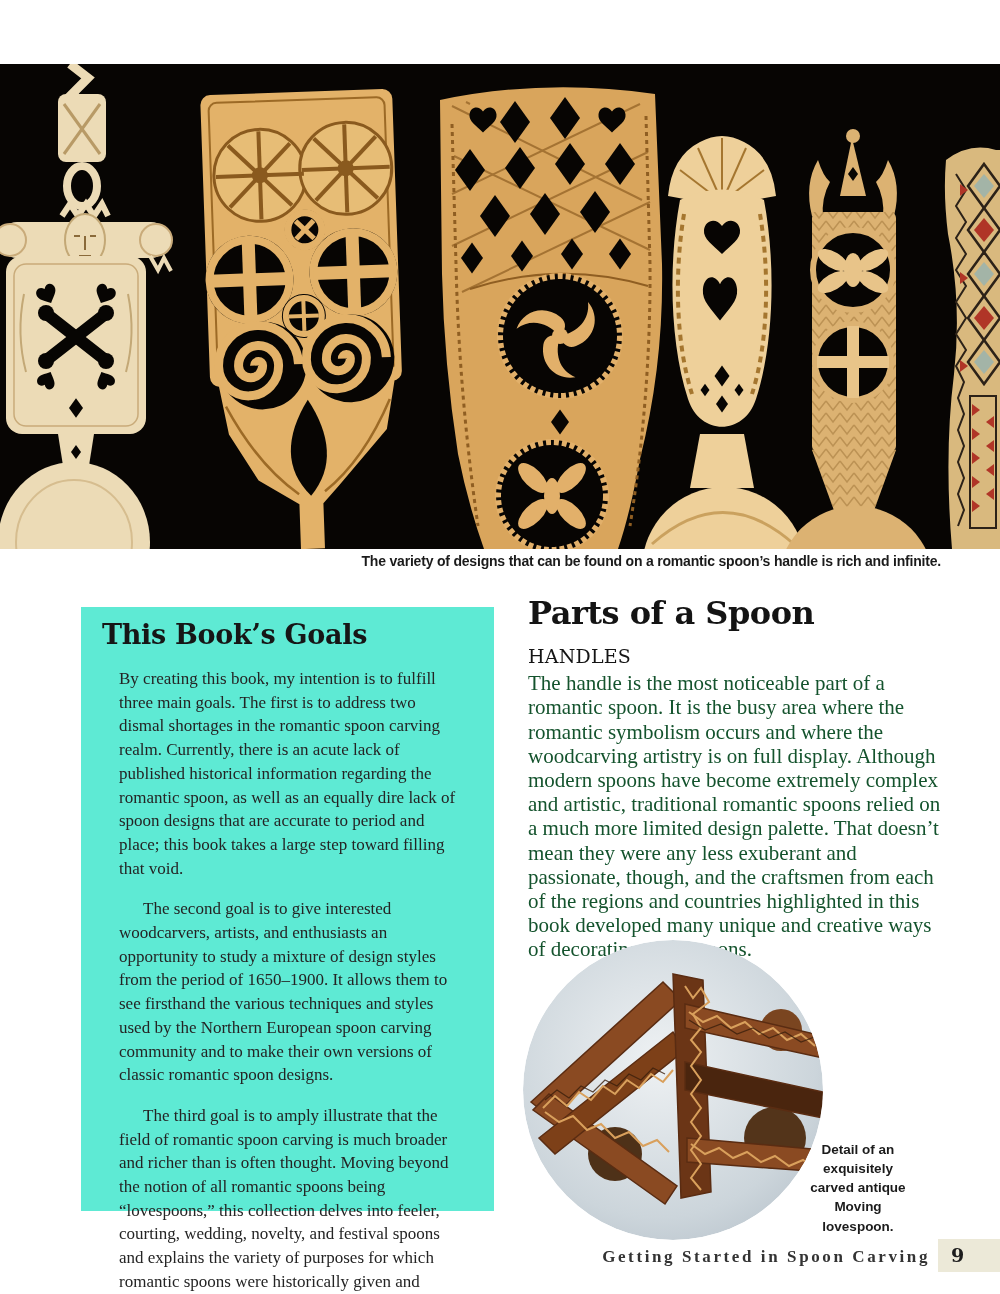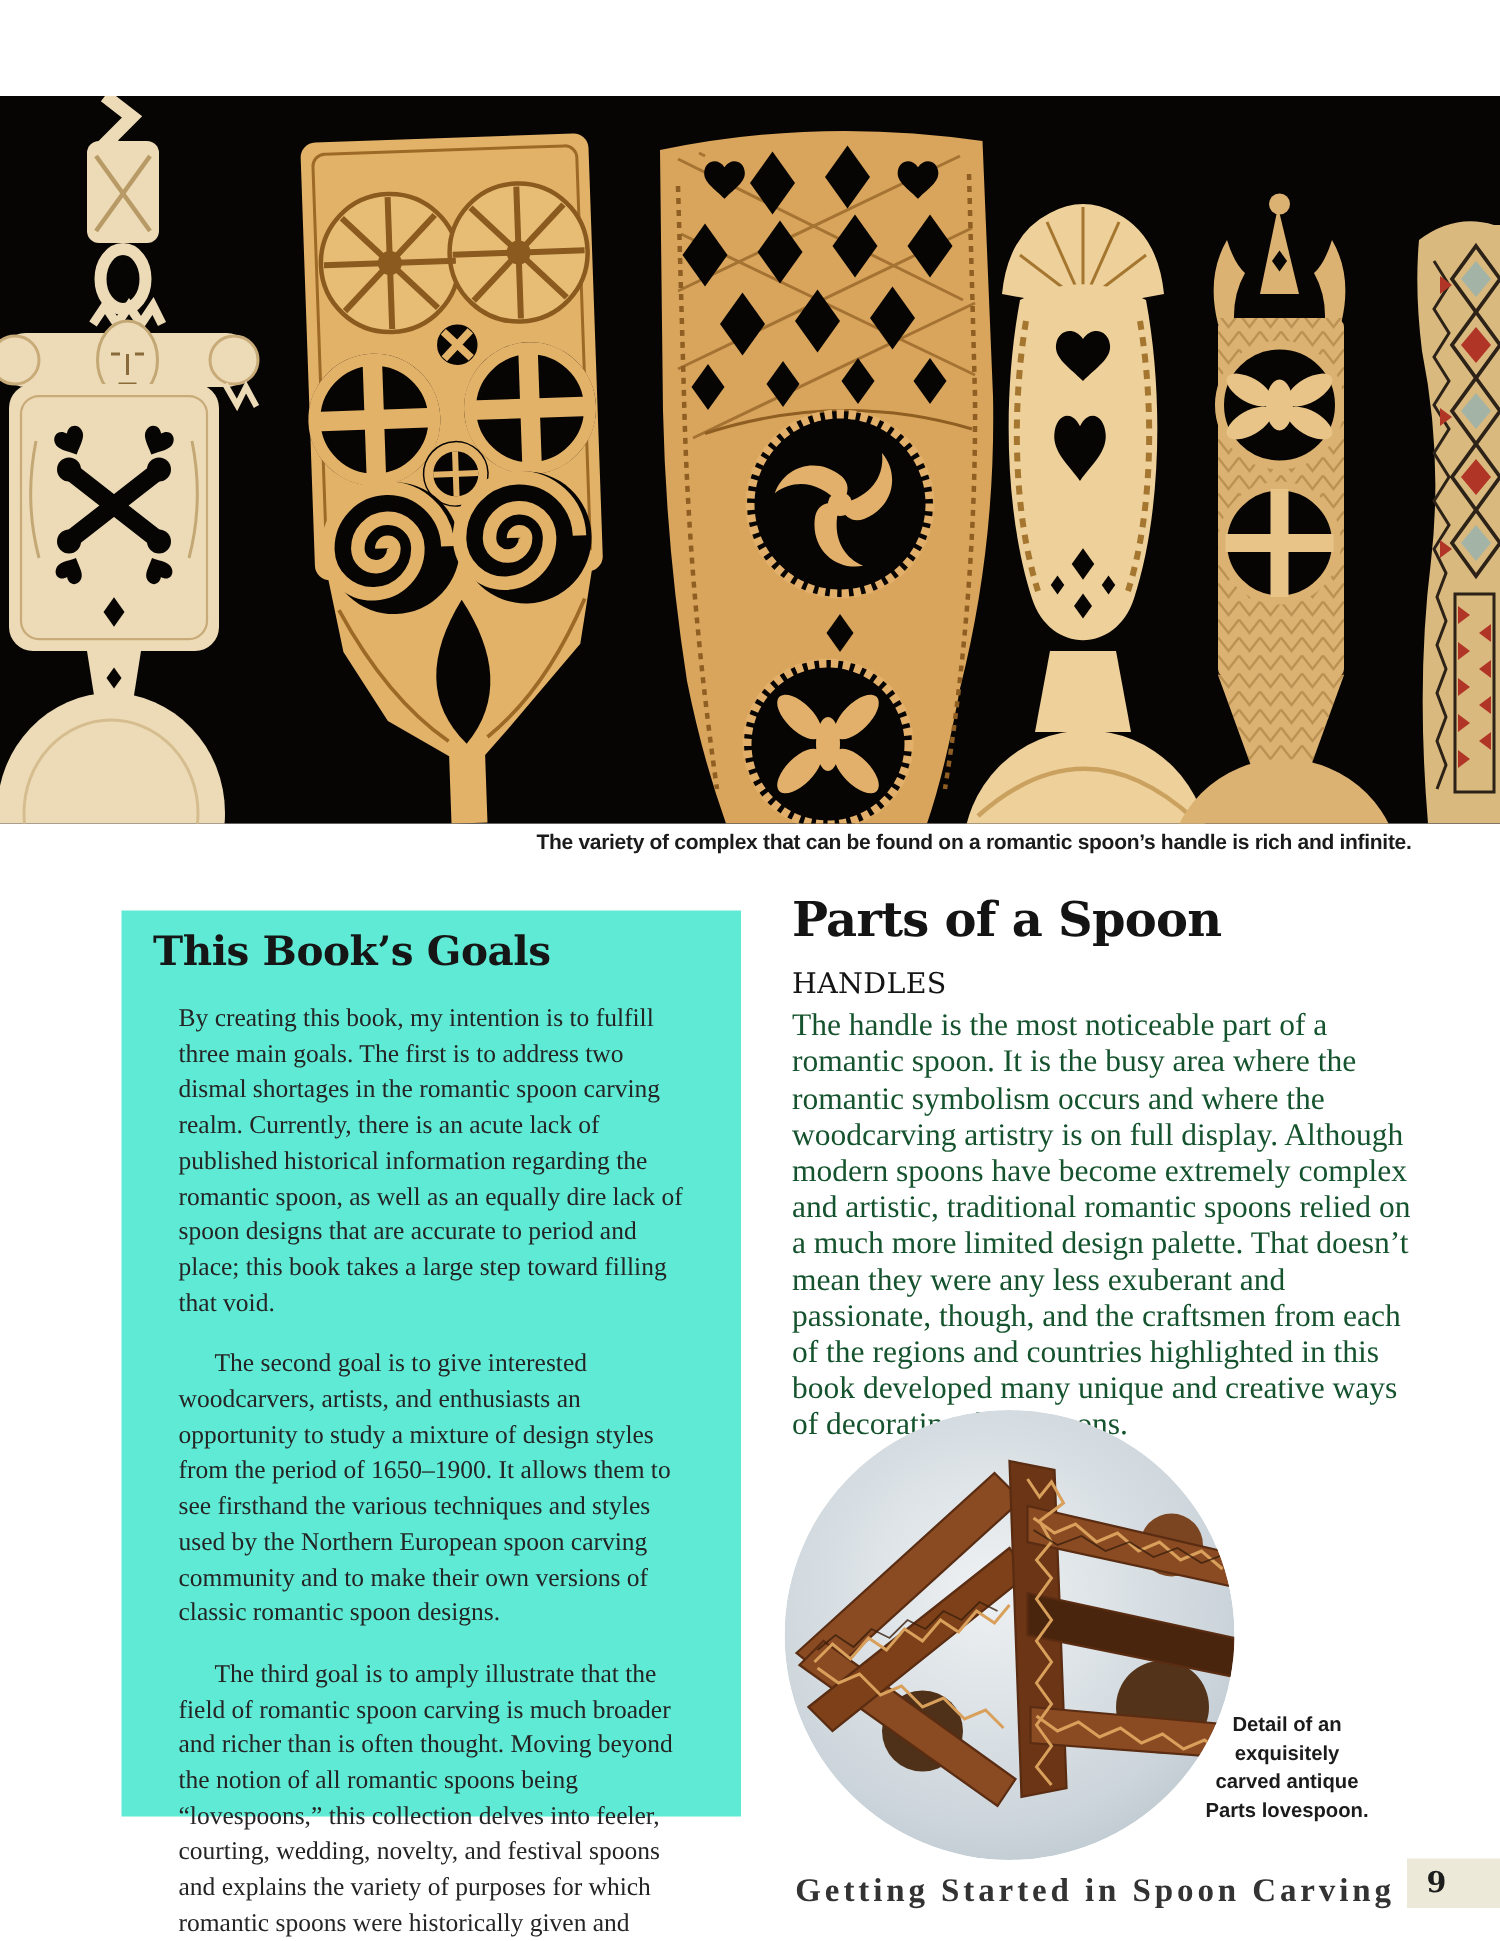--- a/index.html
+++ b/index.html
@@ -34,21 +34,21 @@
 
   
   #detail-wrap{left:523px;top:940px;width:300px;height:300px;border-radius:50%;
     overflow:hidden;}
   #detail-caption{left:802px;top:1140px;width:112px;text-align:center;
     font-family:"Liberation Sans",sans-serif;font-weight:bold;font-size:13.5px;
     line-height:1.42;color:#1b1b1b;}
 
   
   #running-title{top:1247px;right:70px;font-family:"Liberation Serif",serif;
-    font-weight:bold;font-size:22px;letter-spacing:2.6px;color:#333;}
+    font-weight:bold;font-size:17px;letter-spacing:2.6px;color:#333;}
   #page-num-box{top:1239px;right:0;width:62px;height:33px;background:#ece9d8;}
   #page-num{display:block;padding-left:13px;line-height:33px;
     font-family:"DejaVu Serif",serif;font-weight:bold;font-size:19px;color:#1d1d1d;}
 </style>
 </head>
 <body>
 
 <div id="hero" class="abs">
   <svg width="1000" height="485" viewBox="0 0 1000 485">
     <defs>
@@ -276,21 +276,21 @@
         <polygon points="972,436 980,442 972,448"></polygon>
         <polygon points="994,352 986,358 994,364"></polygon>
           <polygon points="994,376 986,382 994,388"></polygon>
         <polygon points="994,400 986,406 994,412"></polygon>
           <polygon points="994,424 986,430 994,436"></polygon>
       </g>
     </g>
   </svg>
 </div>
 
-<div id="hero-caption" class="abs">The variety of complex that can be found on a romantic spoon’s handle is rich and infinite.</div>
+<div id="hero-caption" class="abs">The variety of designs that can be found on a romantic spoon’s handle is rich and infinite.</div>
 
 <div id="goals" class="abs">
   <h2>This Book’s Goals</h2>
   <p>By creating this book, my intention is to fulfill three main goals. The first is to address two dismal shortages in the romantic spoon carving realm. Currently, there is an acute lack of published historical information regarding the romantic spoon, as well as an equally dire lack of spoon designs that are accurate to period and place; this book takes a large step toward filling that void.</p>
   <p>The second goal is to give interested woodcarvers, artists, and enthusiasts an opportunity to study a mixture of design styles from the period of 1650–1900. It allows them to see firsthand the various techniques and styles used by the Northern European spoon carving community and to make their own versions of classic romantic spoon designs.</p>
   <p>The third goal is to amply illustrate that the field of romantic spoon carving is much broader and richer than is often thought. Moving beyond the notion of all romantic spoons being “lovespoons,” this collection delves into feeler, courting, wedding, novelty, and festival spoons and explains the variety of purposes for which romantic spoons were historically given and used.</p>
 </div>
 
 <div id="main-col" class="abs">
   <h1>Parts of a Spoon</h1>
@@ -336,18 +336,18 @@
         <polyline points="162,46 170,58 178,48 186,62 170,74 178,88 168,100 178,112 168,126 178,140 168,154 178,168 168,182 178,196 168,210 178,224 168,238 178,250"></polyline>
       </g>
       <g fill="none" stroke="#3a1f0c" stroke-width="1.2" opacity="0.8">
         <polyline points="22,160 34,150 46,158 58,146 70,152 82,140 94,146 106,134 118,140 130,128 142,134"></polyline>
         <polyline points="166,80 182,90 198,84 214,94 230,88 246,98 262,92 278,102 294,96"></polyline>
       </g>
     </g>
   </svg>
 </div>
 
-<div id="detail-caption" class="abs">Detail of an exquisitely carved antique Parts lovespoon.</div>
+<div id="detail-caption" class="abs">Detail of an exquisitely carved antique Moving lovespoon.</div>
 
 <div id="running-title" class="abs">Getting Started in Spoon Carving</div>
 <div id="page-num-box" class="abs">
   <span id="page-num">9</span>
 </div>
 
 </body></html>

